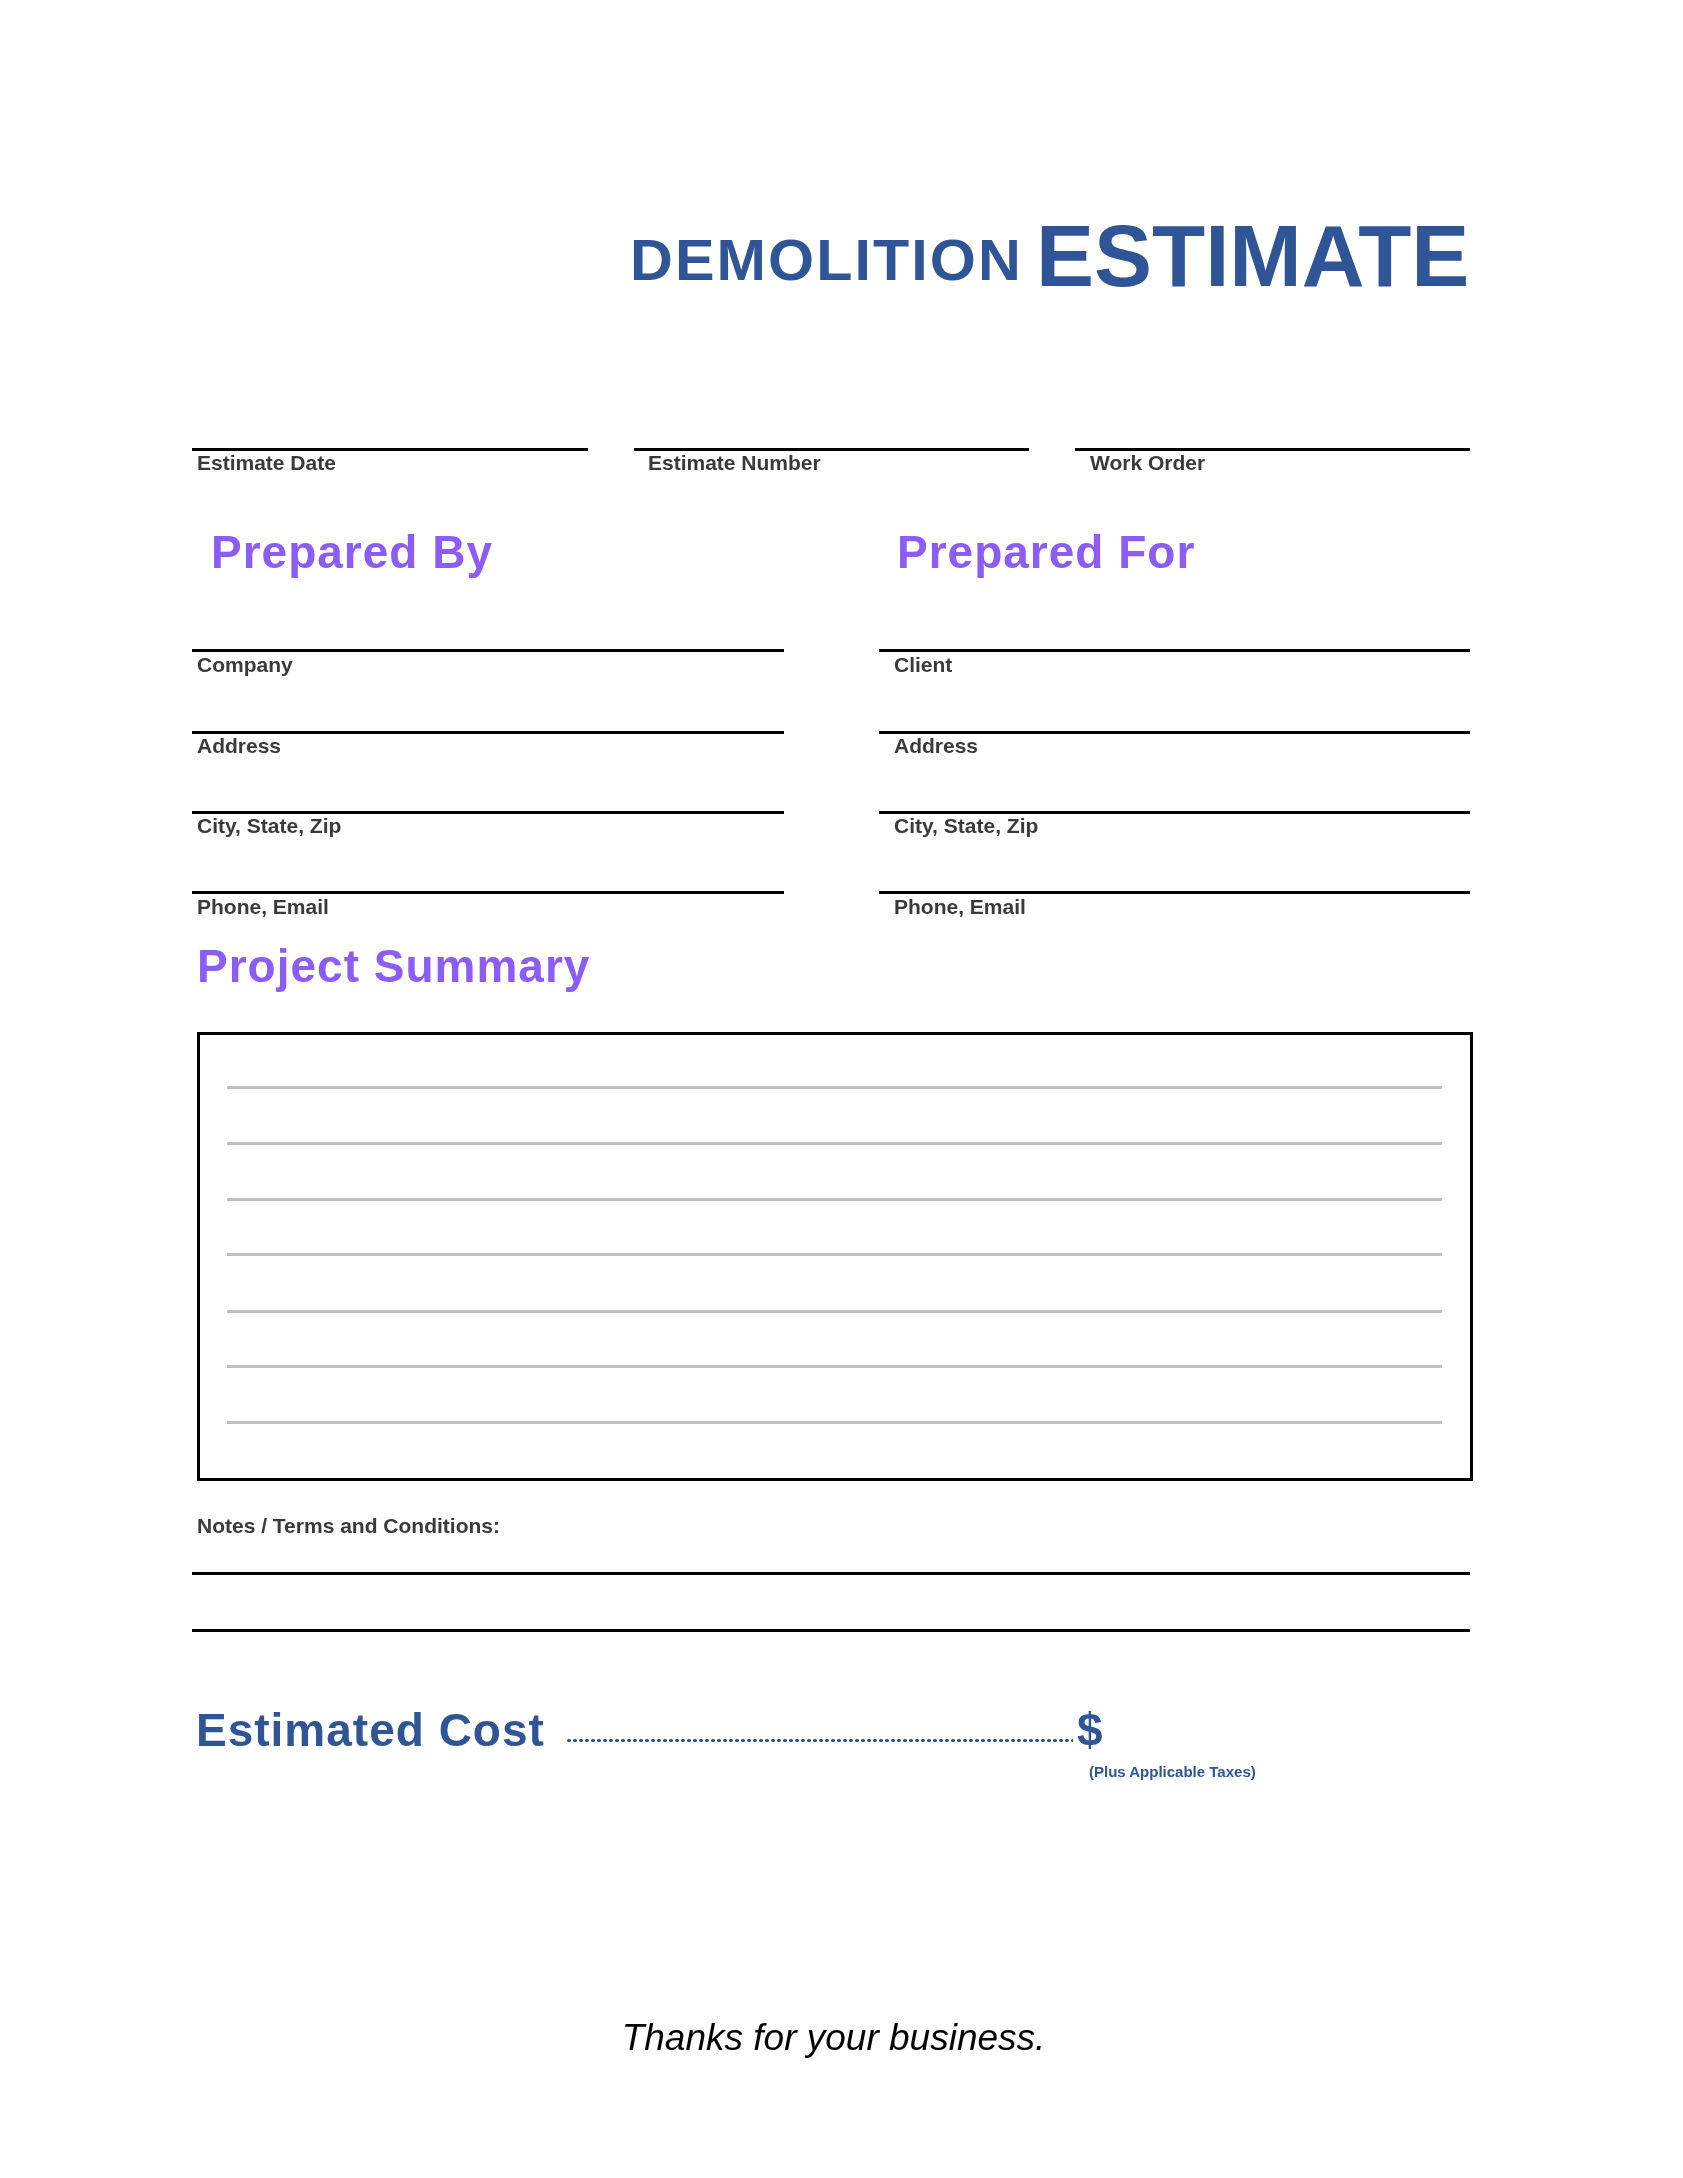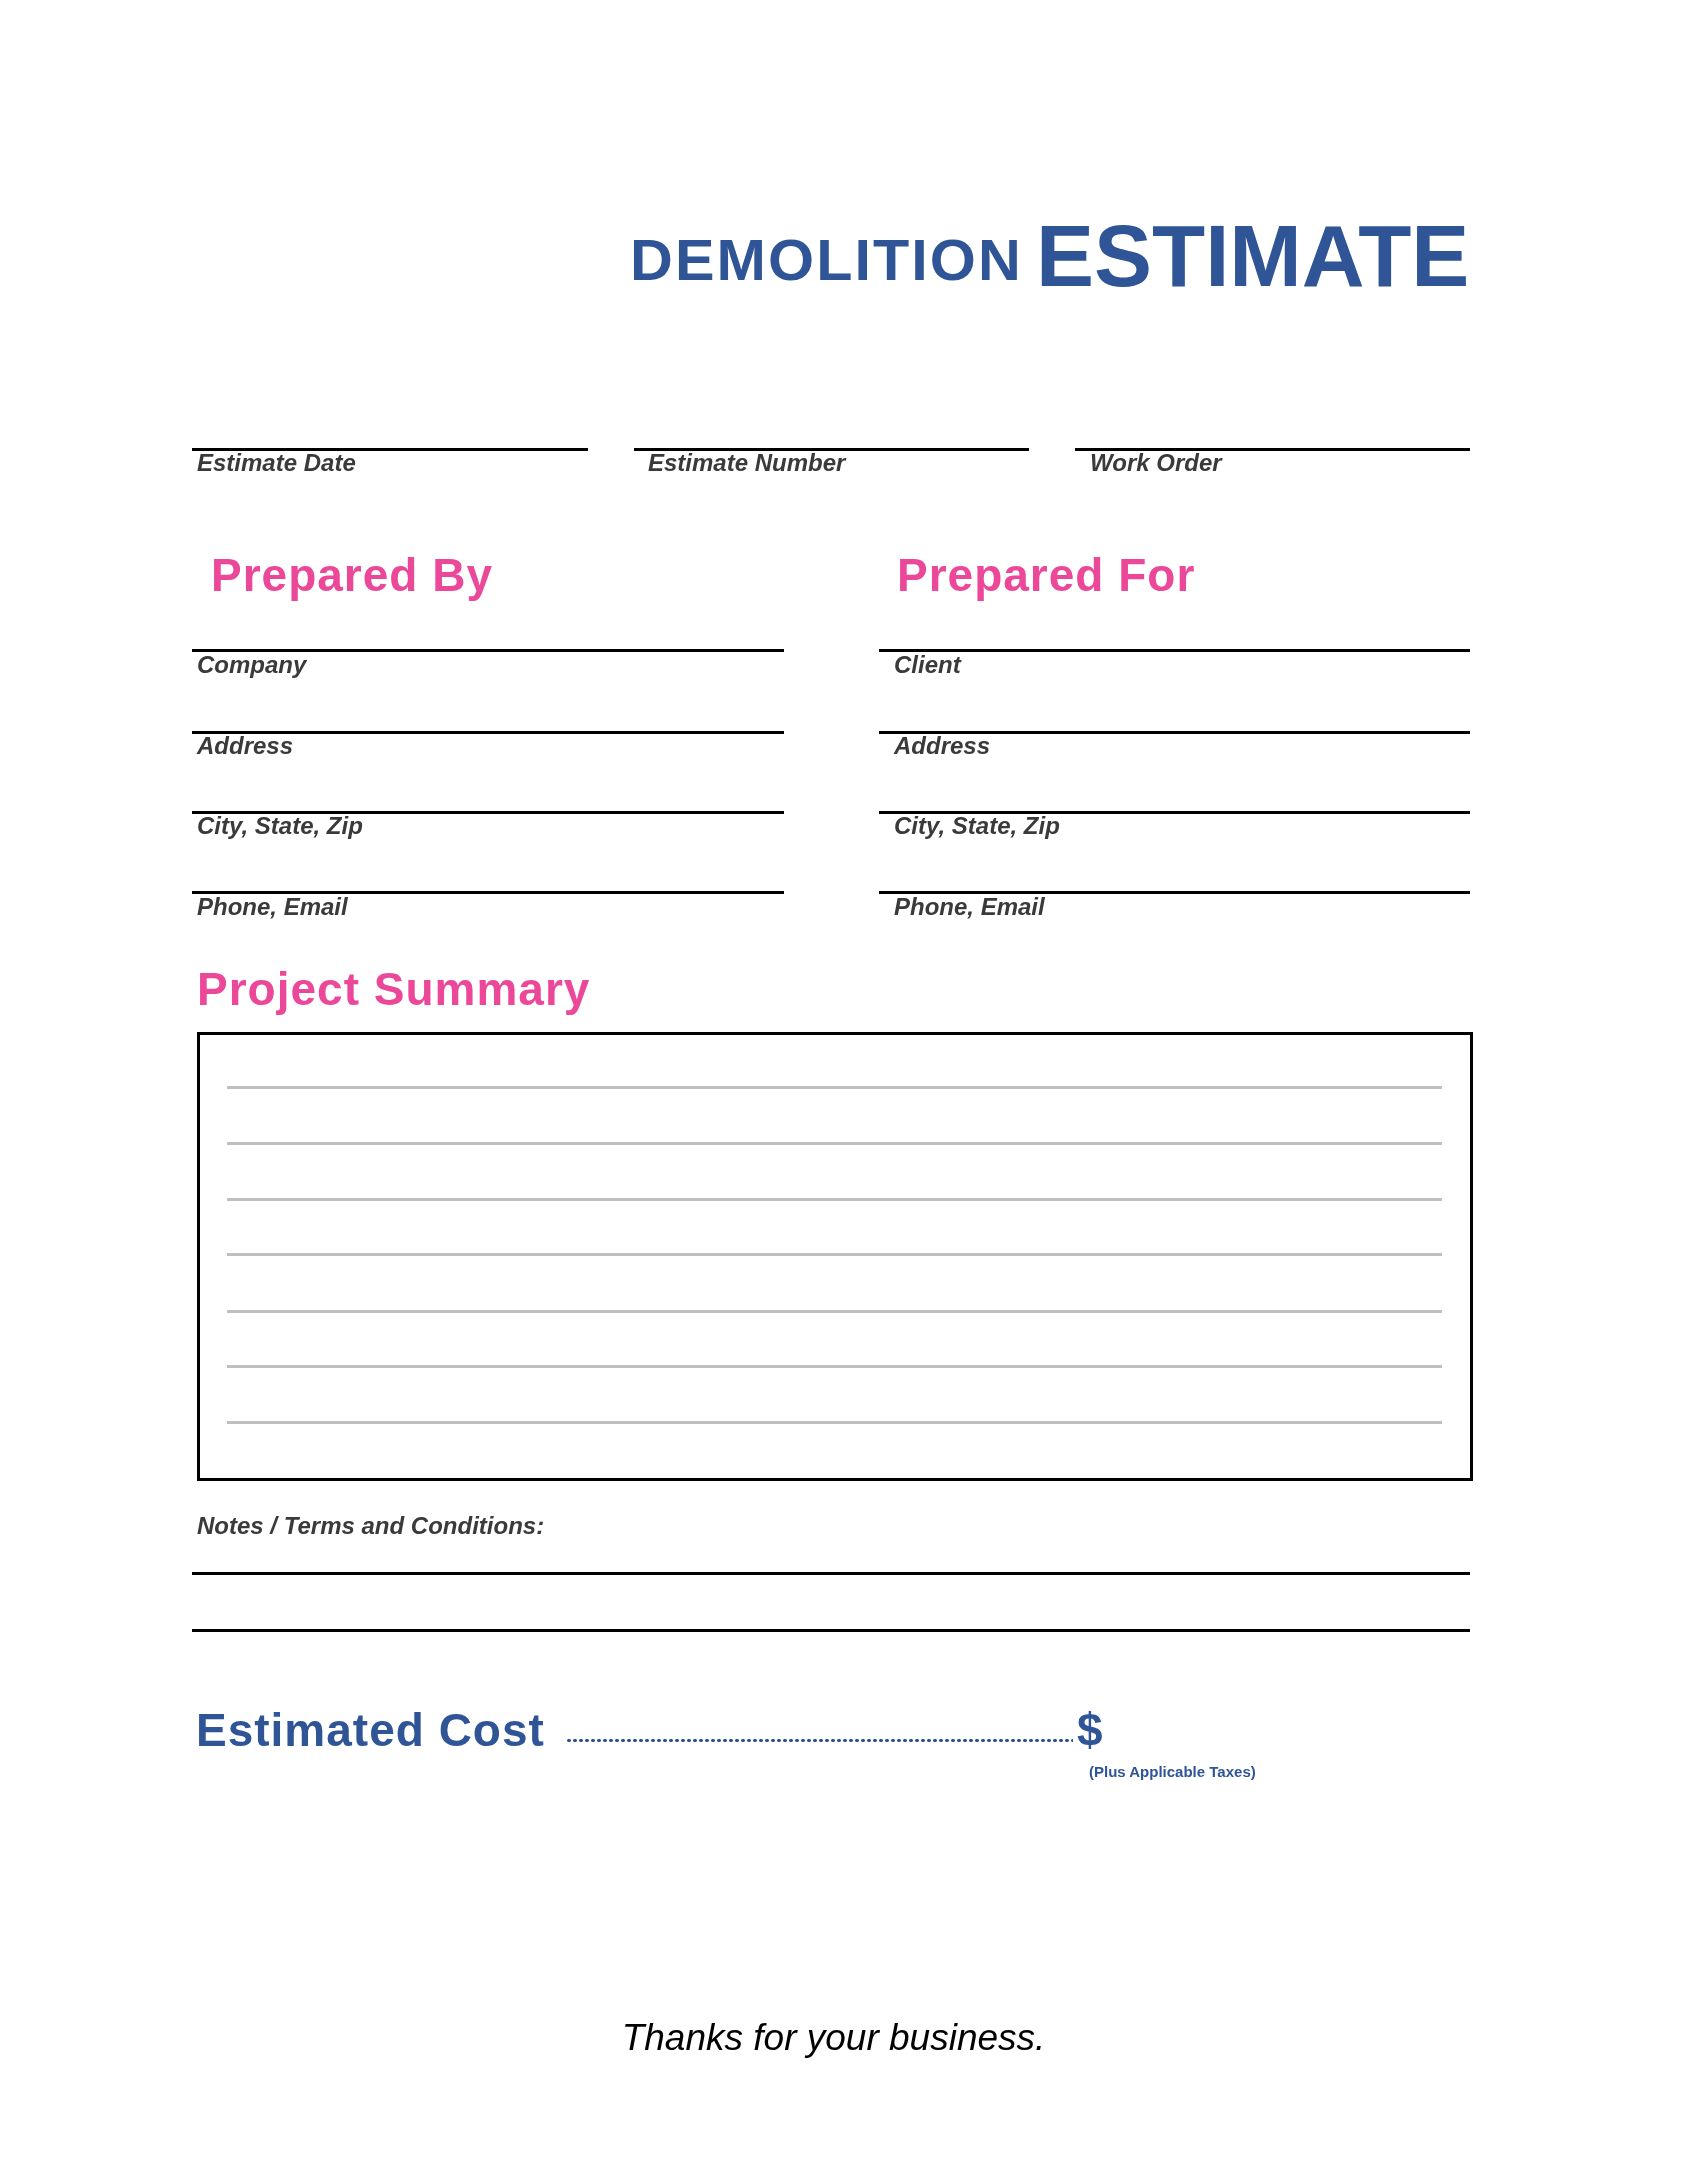--- a/index.html
+++ b/index.html
@@ -1,22 +1,22 @@
 <!DOCTYPE html>
 <html><head>
 <meta charset="utf-8">
 <style>
   html, body { margin:0; padding:0; background:#fff; }
   body { width:1683px; height:2178px; position:relative; overflow:hidden; font-family:"Liberation Sans", sans-serif; }
   .abs { position:absolute; }
   .title-small { left:630px; top:232px; font-size:57px; font-weight:bold; letter-spacing:2px; line-height:57px; color:#2f5597; transform:scaleX(1.04); transform-origin:left; }
   .title-big { left:1036px; top:212px; font-size:87px; font-weight:bold; line-height:87px; color:#2f5597; }
   .rule { position:absolute; background:#000; height:3px; }
-  .label { position:absolute; font-size:24px; font-weight:bold; color:#3a3a3a; line-height:24px;font-style:italic; }
-  .h2 { position:absolute; font-size:46px; font-weight:bold; color:#ec4899; line-height:50px; letter-spacing:1px;margin-top:23px; }
+  .label { position:absolute; font-size:21px; font-weight:bold; color:#3a3a3a; line-height:24px; }
+  .h2 { position:absolute; font-size:46px; font-weight:bold; color:#8b5cf6; line-height:50px; letter-spacing:1px; }
   .box { position:absolute; left:197px; top:1032px; width:1270px; height:443px; border:3px solid #000; }
   .gline { position:absolute; left:227px; width:1215px; height:3px; background:#bfbfbf; }
   .cost { position:absolute; left:196px; top:1705px; font-size:46px; font-weight:bold; color:#2f5597; line-height:50px; letter-spacing:1px; white-space:nowrap; }
   .dots { position:absolute; left:566px; top:1738px; width:507px; height:5px; background-image:radial-gradient(circle, #2f5597 1.6px, transparent 2px); background-size:6px 5px; background-repeat:repeat-x; }
   .dollar { position:absolute; left:1077px; top:1705px; font-size:46px; font-weight:bold; color:#2f5597; line-height:50px; }
   .taxes { position:absolute; left:1089px; top:1760px; font-size:15px; font-weight:bold; color:#2f5597; line-height:24px; }
   .thanks { position:absolute; left:0; width:1667px; text-align:center; top:2020px; font-size:37px; font-style:italic; color:#000; line-height:36px; }
 </style>
 </head>
 <body>

